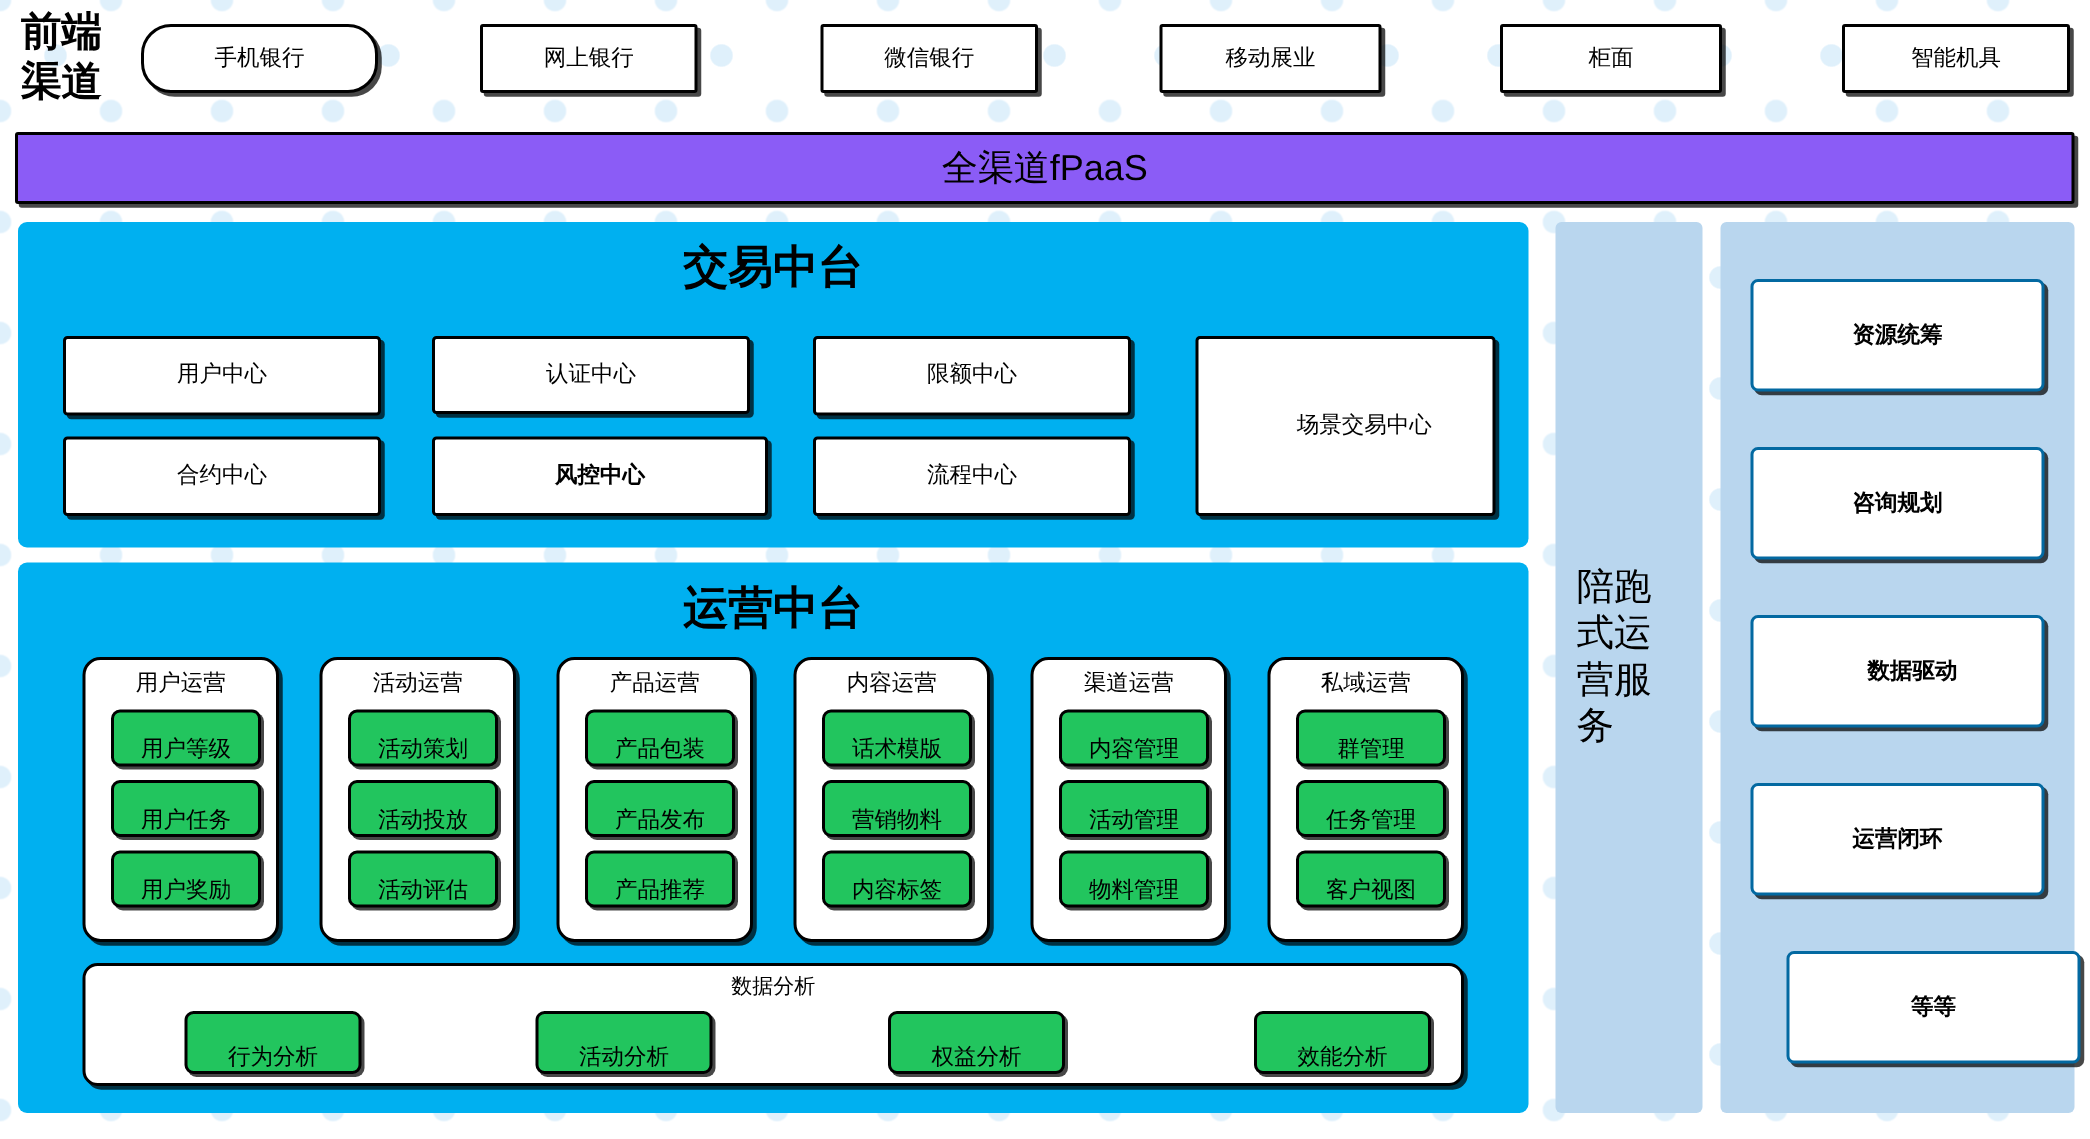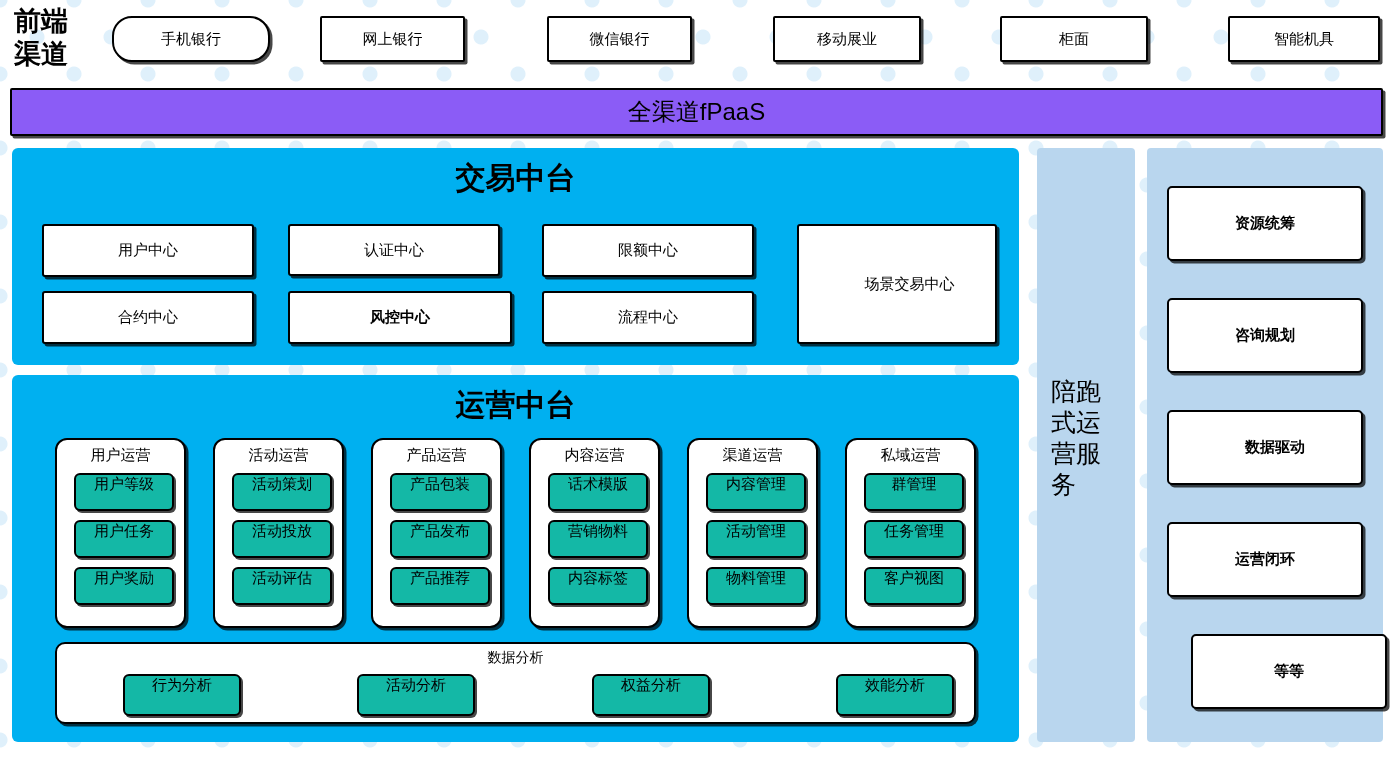--- a/index.html
+++ b/index.html
@@ -80,65 +80,65 @@
     border:2px solid #000;
     border-radius:12px;
     box-shadow:2.5px 2.5px 0 rgba(0,0,0,0.72);
   }
   .group-title{
     position:absolute;left:0;top:6px;width:100%;
     text-align:center;font-size:15px;
   }
   .chip{
     position:absolute;
-    background:#14b8a6;border:2px solid #000;border-radius:6px;
+    background:#22c55e;border:2px solid #000;border-radius:6px;
     box-shadow:2px 2px 0 rgba(0,0,0,0.72);
-    display:flex;align-items:flex-start;justify-content:center;
+    display:flex;align-items:flex-end;justify-content:center;
     font-size:15px;
   }
 
   
   .dband{
     background:#fff;border:2px solid #000;border-radius:10px;
     box-shadow:2.5px 2.5px 0 rgba(0,0,0,0.72);
   }
   .dband-title{
     position:absolute;left:0;top:5px;width:100%;text-align:center;font-size:14px;
   }
 
   
   .lightblue{background:#B9D6EE;border-radius:4px;}
   .vtext{
     position:absolute;left:0;width:100%;
     text-align:left;font-size:25px;line-height:31px;
     font-weight:400;
   }
   .sidecard{
-    background:#fff;border:2px solid #000000;border-radius:5px;
+    background:#fff;border:2px solid #0369a1;border-radius:5px;
     box-shadow:2.5px 2.5px 0 rgba(0,0,0,0.72);
     display:flex;align-items:center;justify-content:center;
     font-size:15px;font-weight:bold;
   }
   .sidecard.plain{font-weight:700;margin-left:24px;}
 </style>
 </head>
 <body>
 
 <div id="dots"></div>
 
 <div id="stage">
 
   <div class="abs rail-label">
     <div>
       <span>前端</span>
       <span>渠道</span>
     </div>
   </div>
 
-  <div class="abs card sq chan" style="left:112px;top:16px;width:158px;border-radius:20px;">
+  <div class="abs card sq chan" style="left:94px;top:16px;width:158px;border-radius:20px;">
       <span>手机银行</span>
     </div>
   <div class="abs card sq chan" style="left:320px;top:16px;width:145px;">
       <span>网上银行</span>
     </div>
   <div class="abs card sq chan" style="left:547px;top:16px;width:145px;">
       <span>微信银行</span>
     </div>
   <div class="abs card sq chan" style="left:773px;top:16px;width:148px;">
       <span>移动展业</span>

